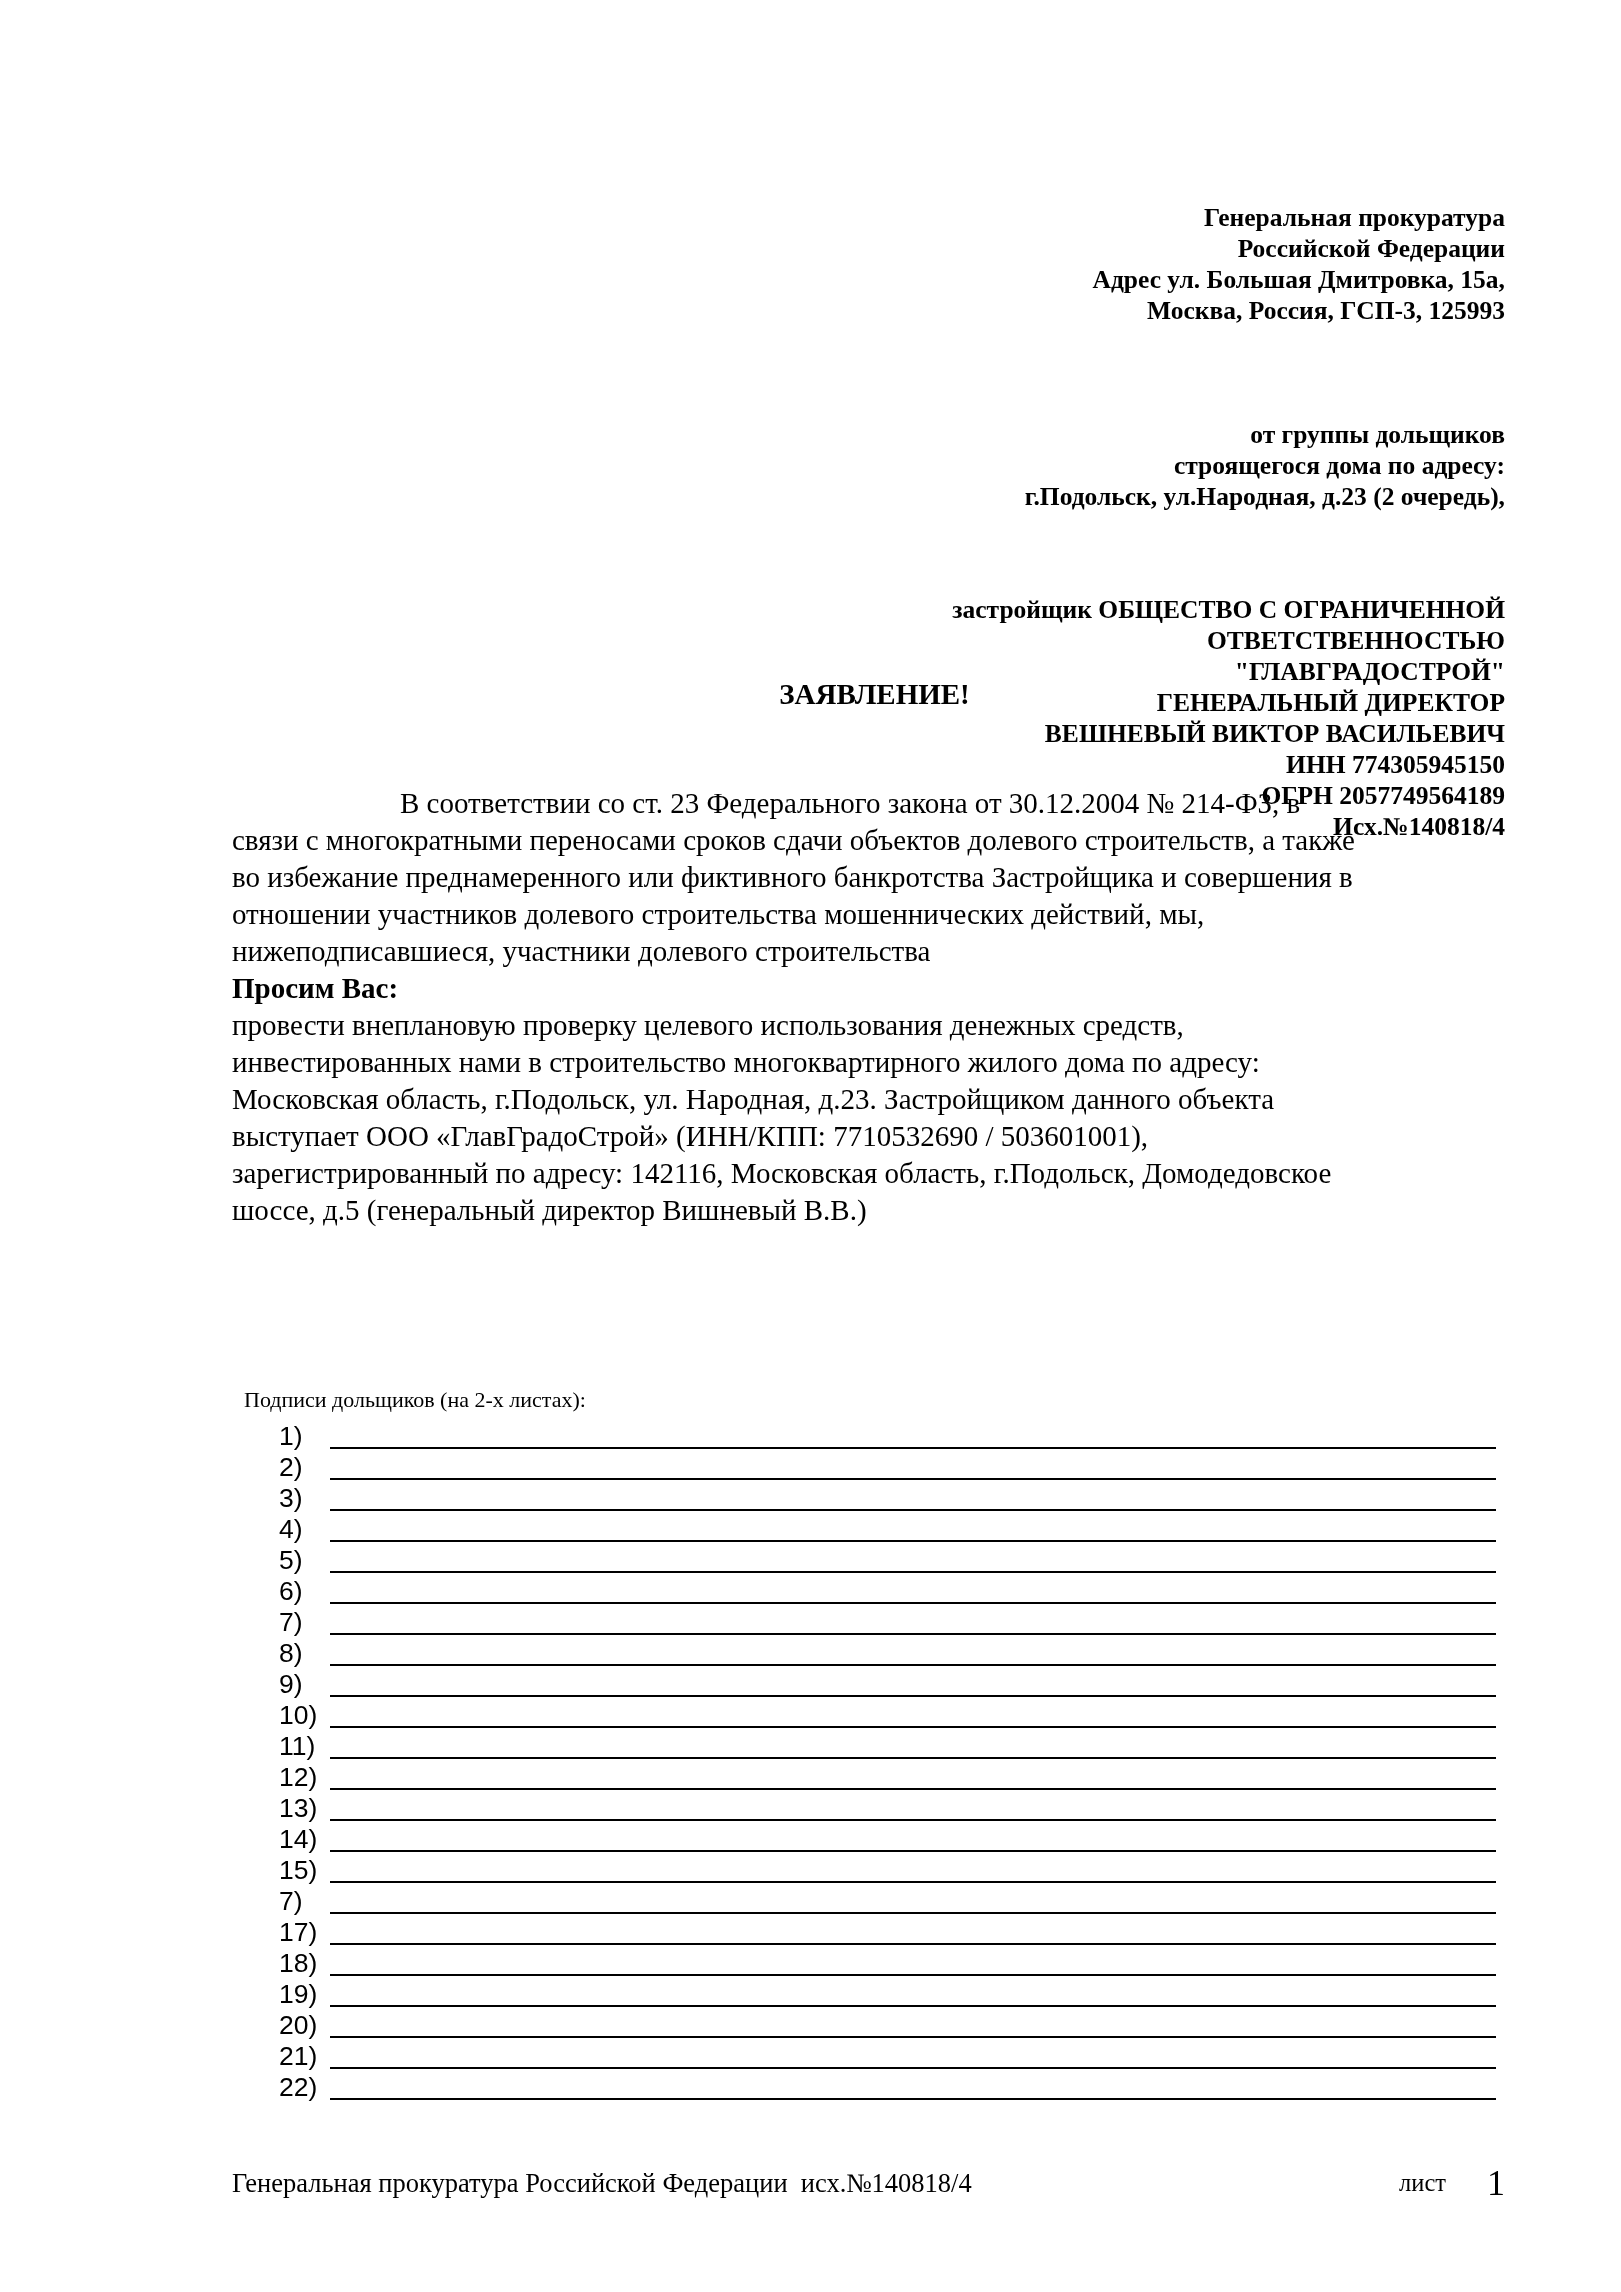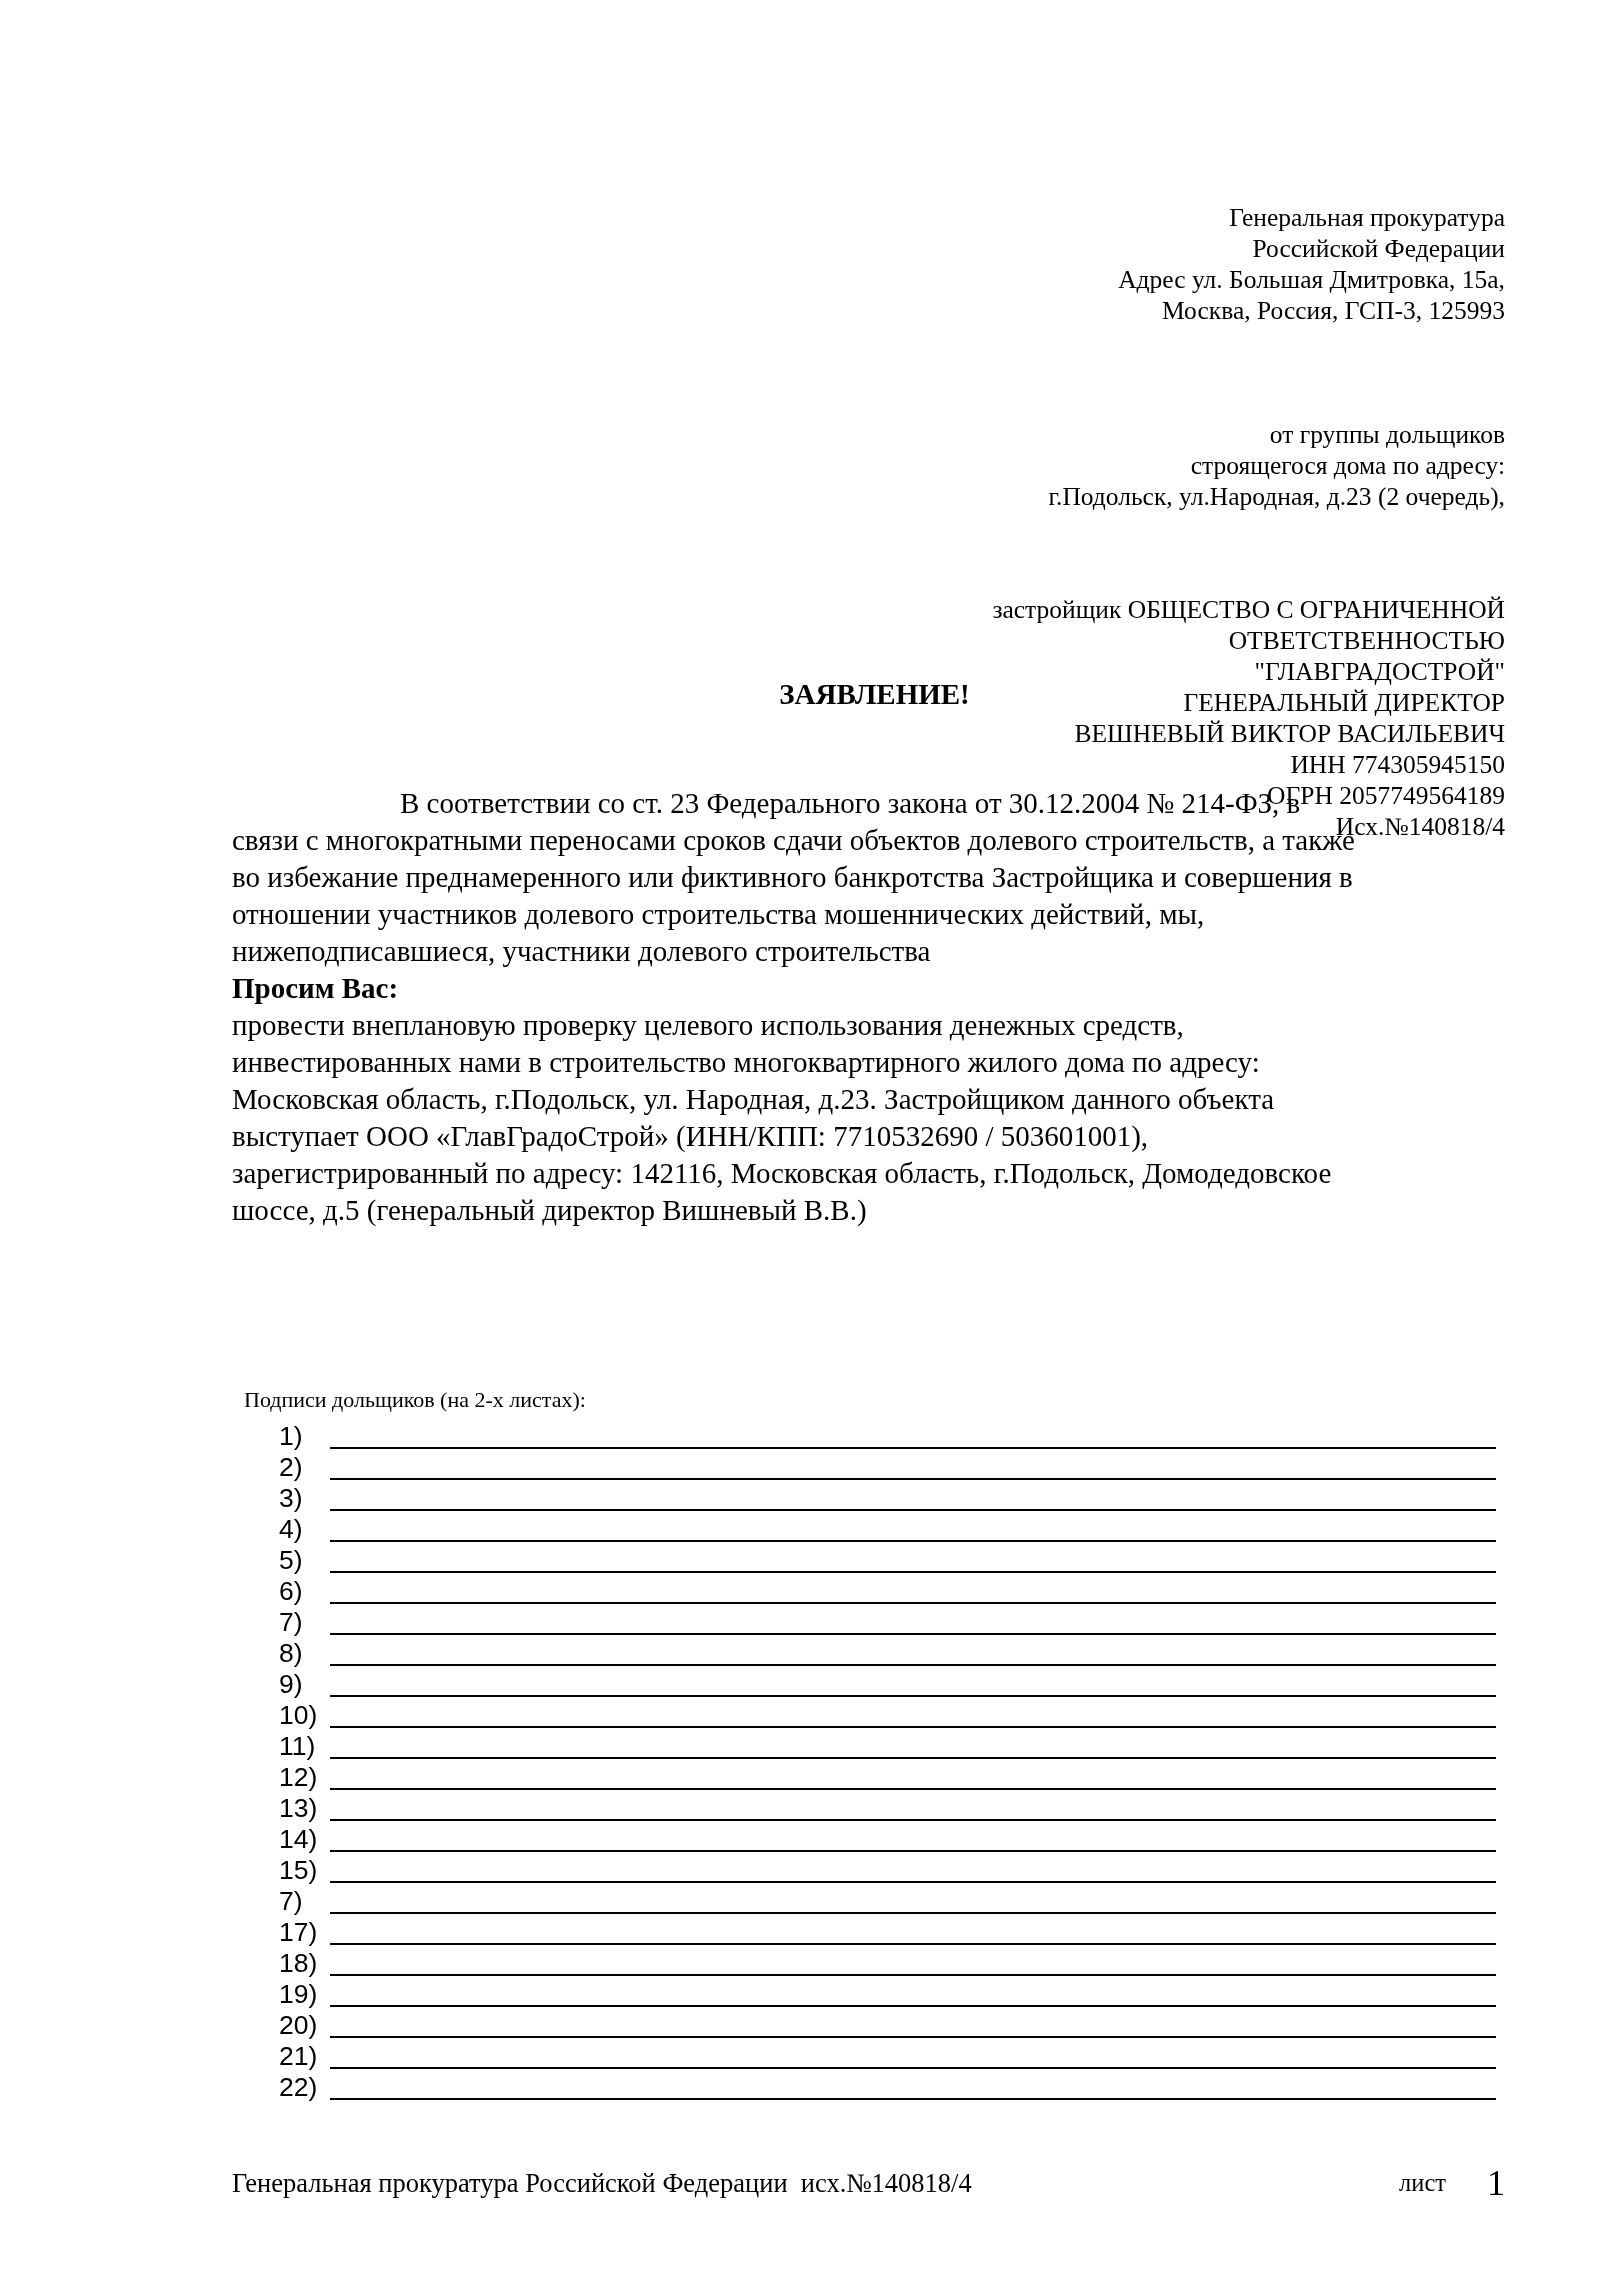--- a/index.html
+++ b/index.html
@@ -14,21 +14,21 @@
   
   .recipient{
     position:absolute;
     top:140px;
     right:116px;
     text-align:right;
     font-size:25.5px;
     line-height:31px;
     white-space:pre;
   }
-  .recipient .block{margin:0;}
+  .recipient .block{margin:0;font-weight:bold;}
   .recipient .block + .block{margin-top:31px;}
   .recipient .block.tight{margin-top:19.6px;text-align:right;}
 
   .doc-title{
     position:absolute;
     top:676px;
     left:232px;
     width:1285px;
     text-align:center;
     font-size:29px;

